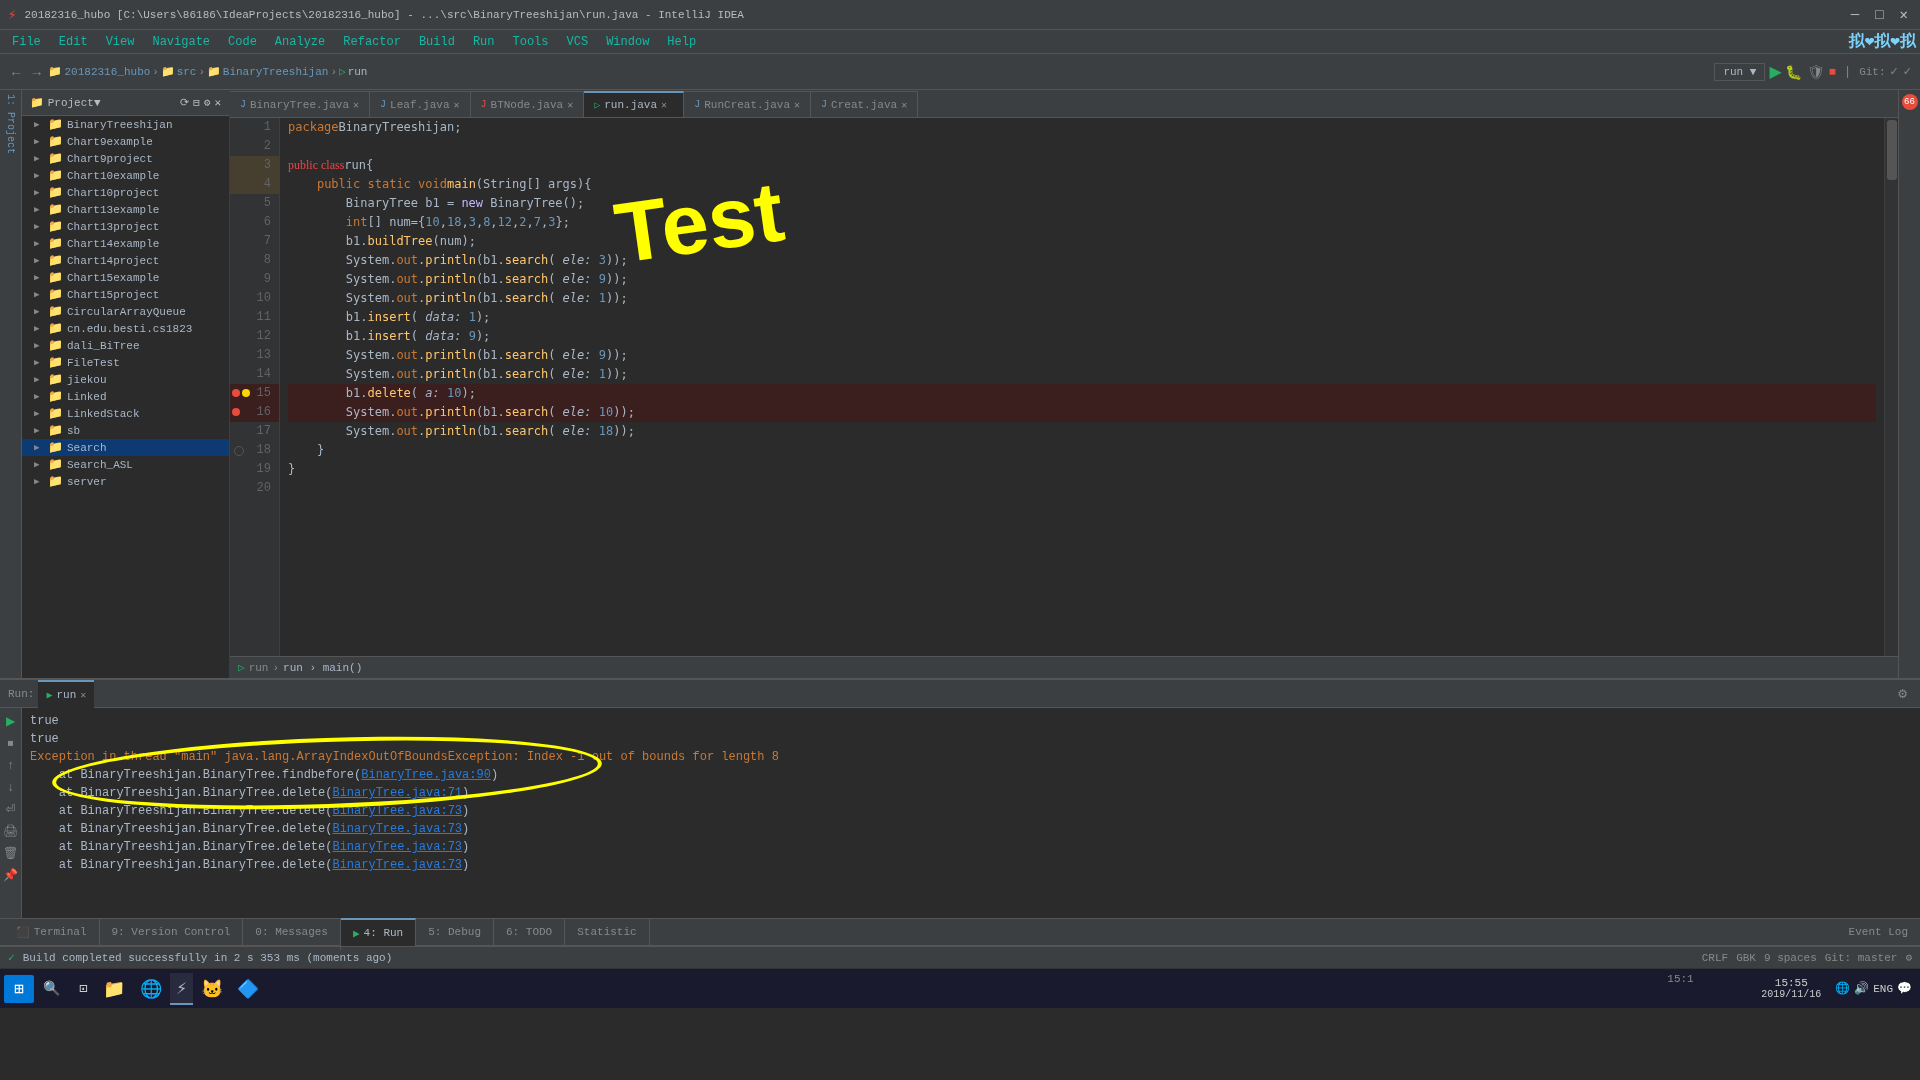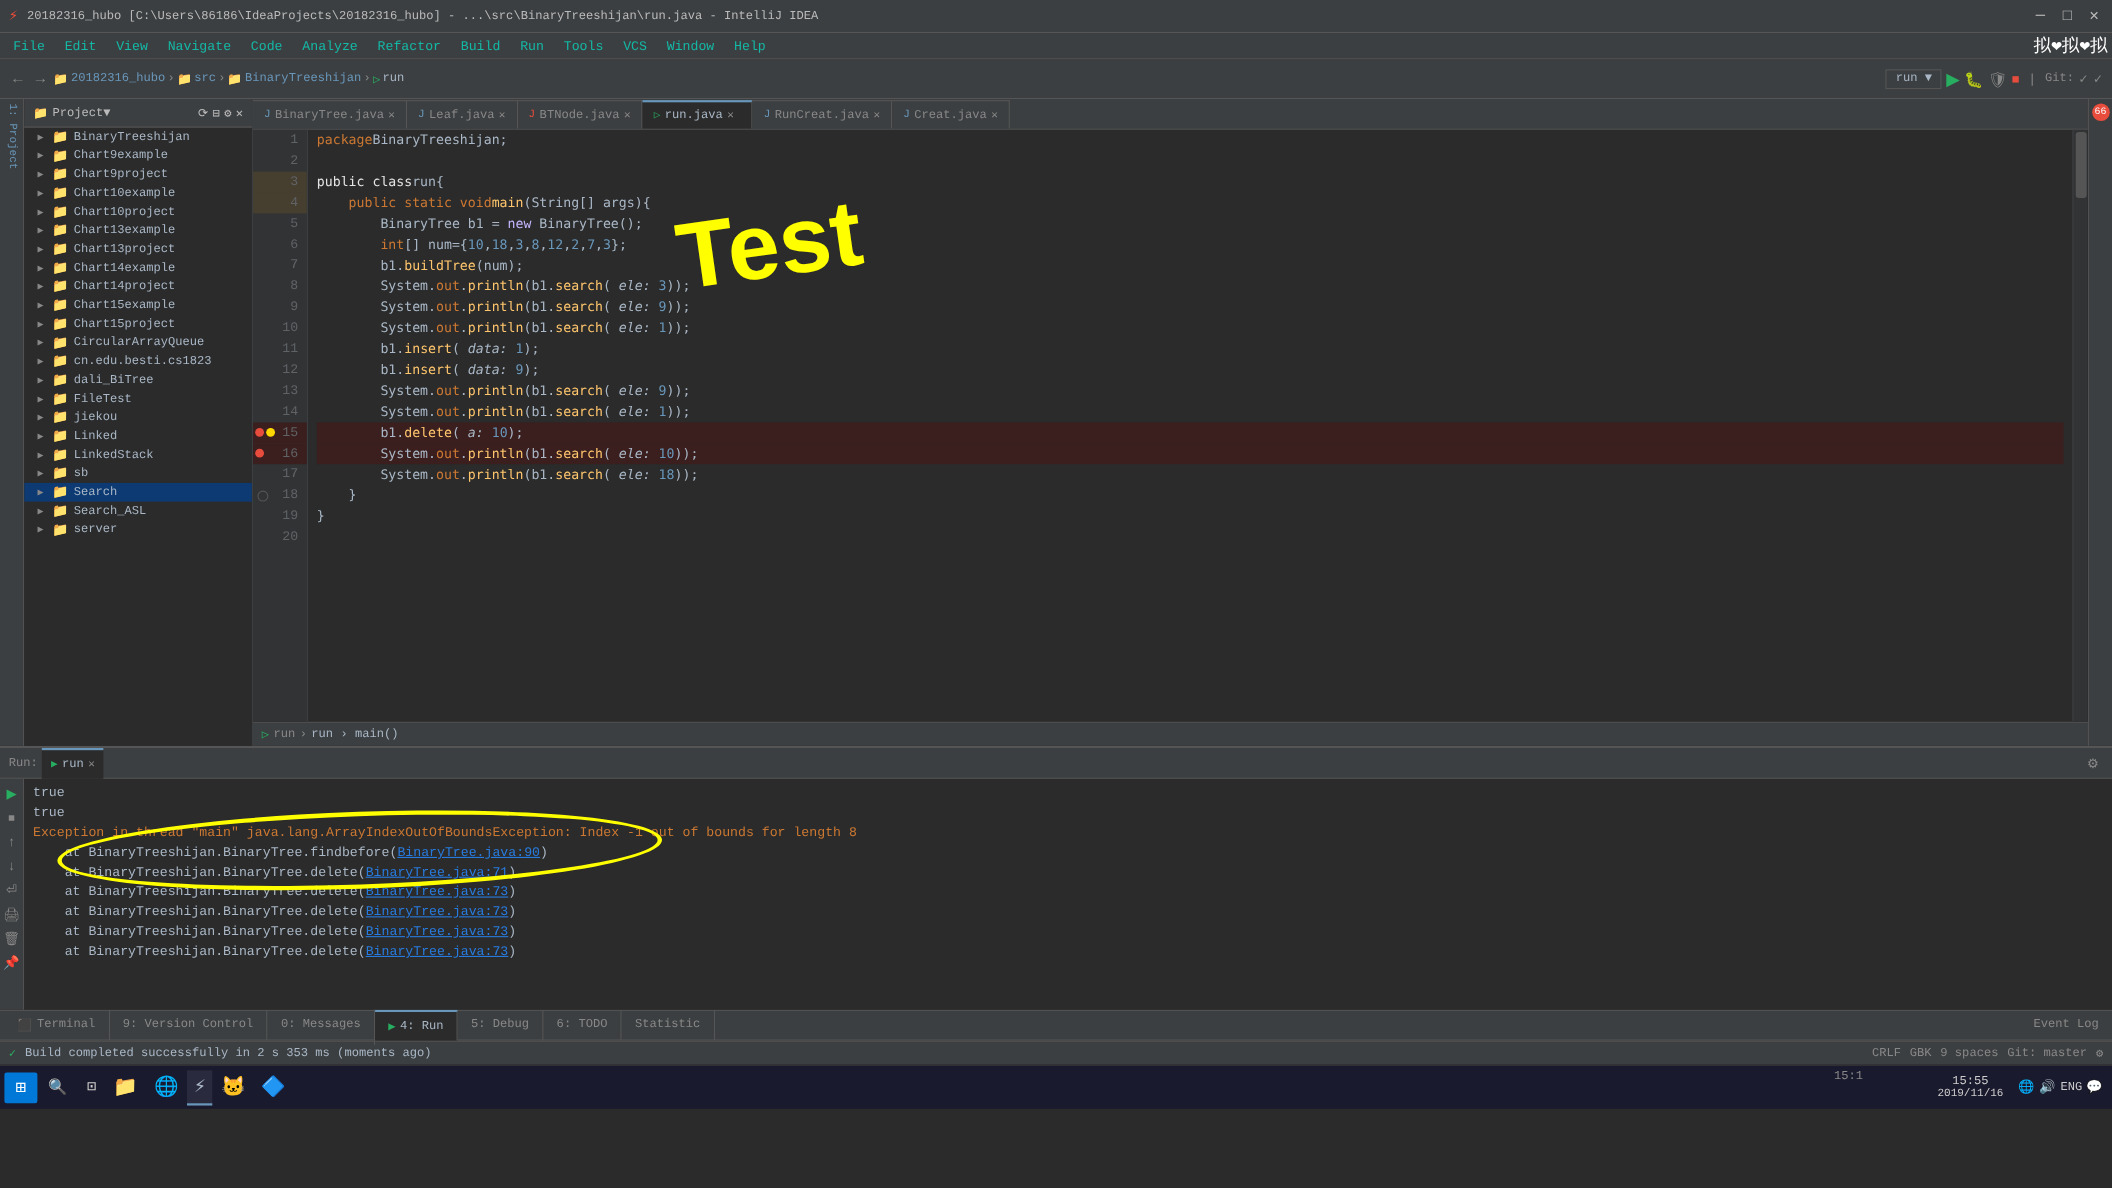--- a/index.html
+++ b/index.html
@@ -91,21 +91,21 @@
   <span class="menu-item">Navigate</span>
   <span class="menu-item">Code</span>
   <span class="menu-item">Analyze</span>
   <span class="menu-item">Refactor</span>
   <span class="menu-item">Build</span>
   <span class="menu-item">Run</span>
   <span class="menu-item">Tools</span>
   <span class="menu-item">VCS</span>
   <span class="menu-item">Window</span>
   <span class="menu-item">Help</span>
-  <span style="margin-left:auto; color:#ffffff; font-size:16px; font-weight:normal;">拟❤拟❤拟</span>
+  <span style="margin-left:auto; color:#7dd3fc; font-size:16px; font-weight:bold;">拟❤拟❤拟</span>
 </div>
 
 <div id="toolbar" style="background:#3c3f41; height:36px; display:flex; align-items:center; padding:0 8px; border-bottom:1px solid #555; gap:4px;">
   <span style="color:#888; font-size:14px; cursor:pointer; padding:2px 4px;">←</span>
   <span style="color:#888; font-size:14px; cursor:pointer; padding:2px 4px;">→</span>
   <div style="display:flex; align-items:center; gap:2px; font-size:11px;">
     <span style="color:#6897bb;">📁</span>
     <span style="color:#6897bb; cursor:pointer;">20182316_hubo</span>
     <span style="color:#888;"> › </span>
     <span style="color:#6897bb;">📁</span>
@@ -325,21 +325,21 @@
           <span style="position:absolute; left:4px; width:10px; height:10px; border-radius:50%; border:1px solid #555; font-size:8px; display:flex; align-items:center; justify-content:center; color:#555;"></span>
           18
         </div>
         <div class="ln" style="height:19px; line-height:19px; padding-right:8px; color:#606366; font-size:12px; display:flex; align-items:center; justify-content:flex-end;">19</div>
         <div class="ln" style="height:19px; line-height:19px; padding-right:8px; color:#606366; font-size:12px; display:flex; align-items:center; justify-content:flex-end;">20</div>
       </div>
 
       <div id="code-content" style="flex:1; padding:0 8px; overflow:hidden; position:relative; font-family:Consolas,monospace; font-size:12px; line-height:19px;">
         <div class="code-line"><span style="color:#cc7832;">package</span> <span style="color:#a9b7c6;">BinaryTreeshijan;</span></div>
         <div class="code-line">&nbsp;</div>
-        <div class="code-line"><span style="color:#e5e5e5;">public class</span> <span style="color:#a9b7c6;">run</span> <span style="color:#a9b7c6;">{</span></div>
+        <div class="code-line"><span style="color:#ef4444;font-family:Liberation Serif, serif;">public class</span> <span style="color:#a9b7c6;">run</span> <span style="color:#a9b7c6;">{</span></div>
         <div class="code-line"><span style="color:#a9b7c6;">&nbsp;&nbsp;&nbsp;&nbsp;</span><span style="color:#cc7832;">public static void</span> <span style="color:#ffc66d;">main</span><span style="color:#a9b7c6;">(String[] args){</span></div>
         <div class="code-line"><span style="color:#a9b7c6;">&nbsp;&nbsp;&nbsp;&nbsp;&nbsp;&nbsp;&nbsp;&nbsp;BinaryTree b1 = </span><span style="color:#c4b5fd;">new</span><span style="color:#a9b7c6;"> BinaryTree();</span></div>
         <div class="code-line"><span style="color:#a9b7c6;">&nbsp;&nbsp;&nbsp;&nbsp;&nbsp;&nbsp;&nbsp;&nbsp;</span><span style="color:#cc7832;">int</span><span style="color:#a9b7c6;">[] num={</span><span style="color:#6897bb;">10</span><span style="color:#a9b7c6;">,</span><span style="color:#6897bb;">18</span><span style="color:#a9b7c6;">,</span><span style="color:#6897bb;">3</span><span style="color:#a9b7c6;">,</span><span style="color:#6897bb;">8</span><span style="color:#a9b7c6;">,</span><span style="color:#6897bb;">12</span><span style="color:#a9b7c6;">,</span><span style="color:#6897bb;">2</span><span style="color:#a9b7c6;">,</span><span style="color:#6897bb;">7</span><span style="color:#a9b7c6;">,</span><span style="color:#6897bb;">3</span><span style="color:#a9b7c6;">};</span></div>
         <div class="code-line"><span style="color:#a9b7c6;">&nbsp;&nbsp;&nbsp;&nbsp;&nbsp;&nbsp;&nbsp;&nbsp;b1.</span><span style="color:#ffc66d;">buildTree</span><span style="color:#a9b7c6;">(num);</span></div>
         <div class="code-line"><span style="color:#a9b7c6;">&nbsp;&nbsp;&nbsp;&nbsp;&nbsp;&nbsp;&nbsp;&nbsp;System.</span><span style="color:#cc7832;">out</span><span style="color:#a9b7c6;">.</span><span style="color:#ffc66d;">println</span><span style="color:#a9b7c6;">(b1.</span><span style="color:#ffc66d;">search</span><span style="color:#a9b7c6;">( </span><span style="color:#a9b7c6; font-style:italic;">ele:</span><span style="color:#a9b7c6;"> </span><span style="color:#6897bb;">3</span><span style="color:#a9b7c6;">));</span></div>
         <div class="code-line"><span style="color:#a9b7c6;">&nbsp;&nbsp;&nbsp;&nbsp;&nbsp;&nbsp;&nbsp;&nbsp;System.</span><span style="color:#cc7832;">out</span><span style="color:#a9b7c6;">.</span><span style="color:#ffc66d;">println</span><span style="color:#a9b7c6;">(b1.</span><span style="color:#ffc66d;">search</span><span style="color:#a9b7c6;">( </span><span style="color:#a9b7c6; font-style:italic;">ele:</span><span style="color:#a9b7c6;"> </span><span style="color:#6897bb;">9</span><span style="color:#a9b7c6;">));</span></div>
         <div class="code-line"><span style="color:#a9b7c6;">&nbsp;&nbsp;&nbsp;&nbsp;&nbsp;&nbsp;&nbsp;&nbsp;System.</span><span style="color:#cc7832;">out</span><span style="color:#a9b7c6;">.</span><span style="color:#ffc66d;">println</span><span style="color:#a9b7c6;">(b1.</span><span style="color:#ffc66d;">search</span><span style="color:#a9b7c6;">( </span><span style="color:#a9b7c6; font-style:italic;">ele:</span><span style="color:#a9b7c6;"> </span><span style="color:#6897bb;">1</span><span style="color:#a9b7c6;">));</span></div>
         <div class="code-line"><span style="color:#a9b7c6;">&nbsp;&nbsp;&nbsp;&nbsp;&nbsp;&nbsp;&nbsp;&nbsp;b1.</span><span style="color:#ffc66d;">insert</span><span style="color:#a9b7c6;">( </span><span style="color:#a9b7c6; font-style:italic;">data:</span><span style="color:#a9b7c6;"> </span><span style="color:#6897bb;">1</span><span style="color:#a9b7c6;">);</span></div>
         <div class="code-line"><span style="color:#a9b7c6;">&nbsp;&nbsp;&nbsp;&nbsp;&nbsp;&nbsp;&nbsp;&nbsp;b1.</span><span style="color:#ffc66d;">insert</span><span style="color:#a9b7c6;">( </span><span style="color:#a9b7c6; font-style:italic;">data:</span><span style="color:#a9b7c6;"> </span><span style="color:#6897bb;">9</span><span style="color:#a9b7c6;">);</span></div>
         <div class="code-line"><span style="color:#a9b7c6;">&nbsp;&nbsp;&nbsp;&nbsp;&nbsp;&nbsp;&nbsp;&nbsp;System.</span><span style="color:#cc7832;">out</span><span style="color:#a9b7c6;">.</span><span style="color:#ffc66d;">println</span><span style="color:#a9b7c6;">(b1.</span><span style="color:#ffc66d;">search</span><span style="color:#a9b7c6;">( </span><span style="color:#a9b7c6; font-style:italic;">ele:</span><span style="color:#a9b7c6;"> </span><span style="color:#6897bb;">9</span><span style="color:#a9b7c6;">));</span></div>

